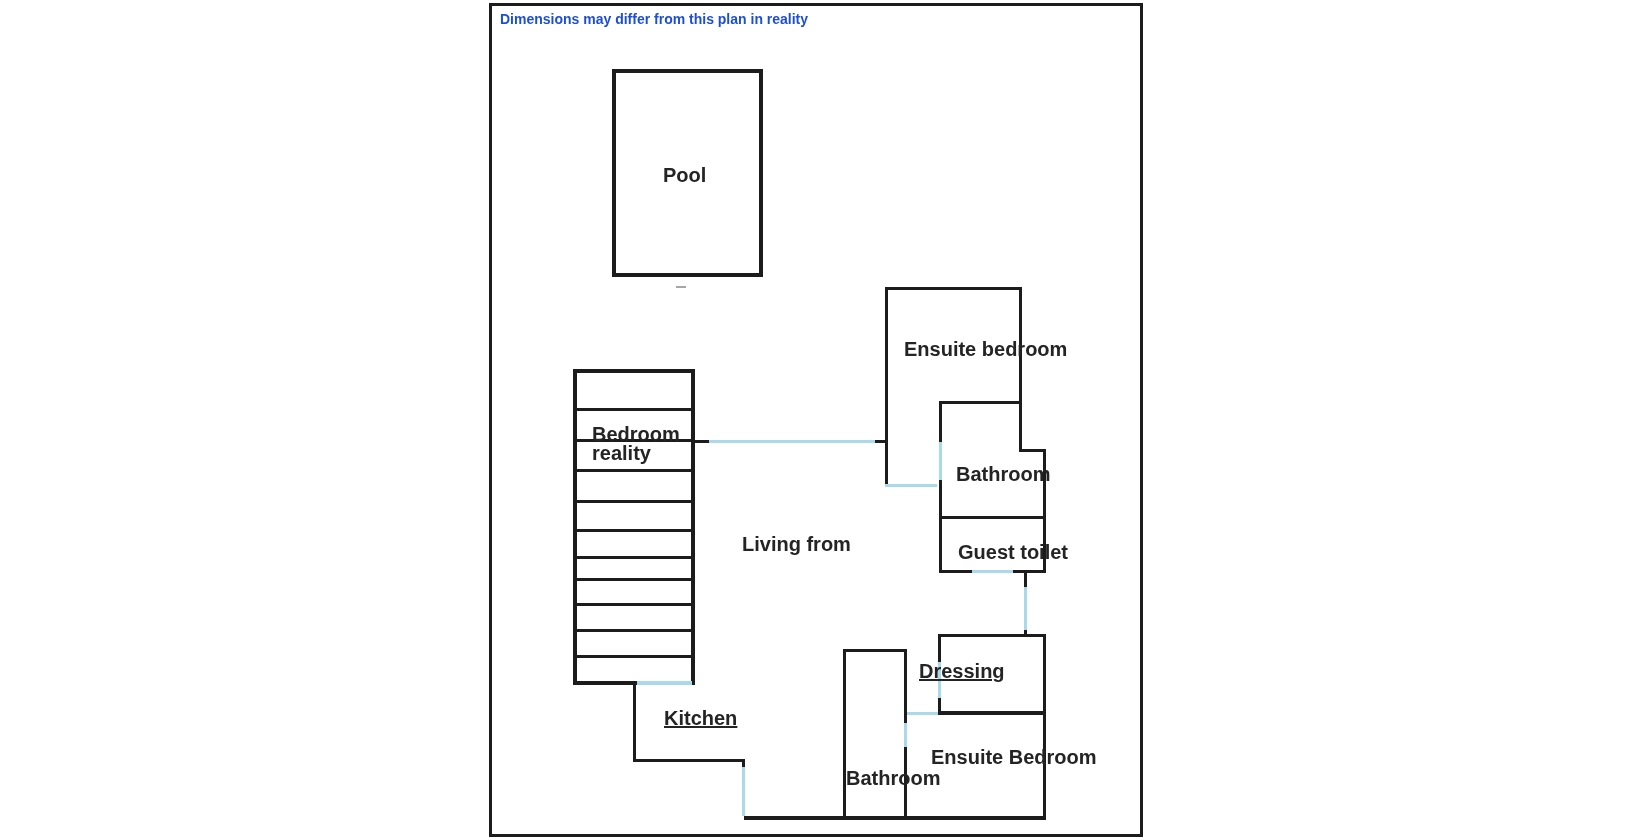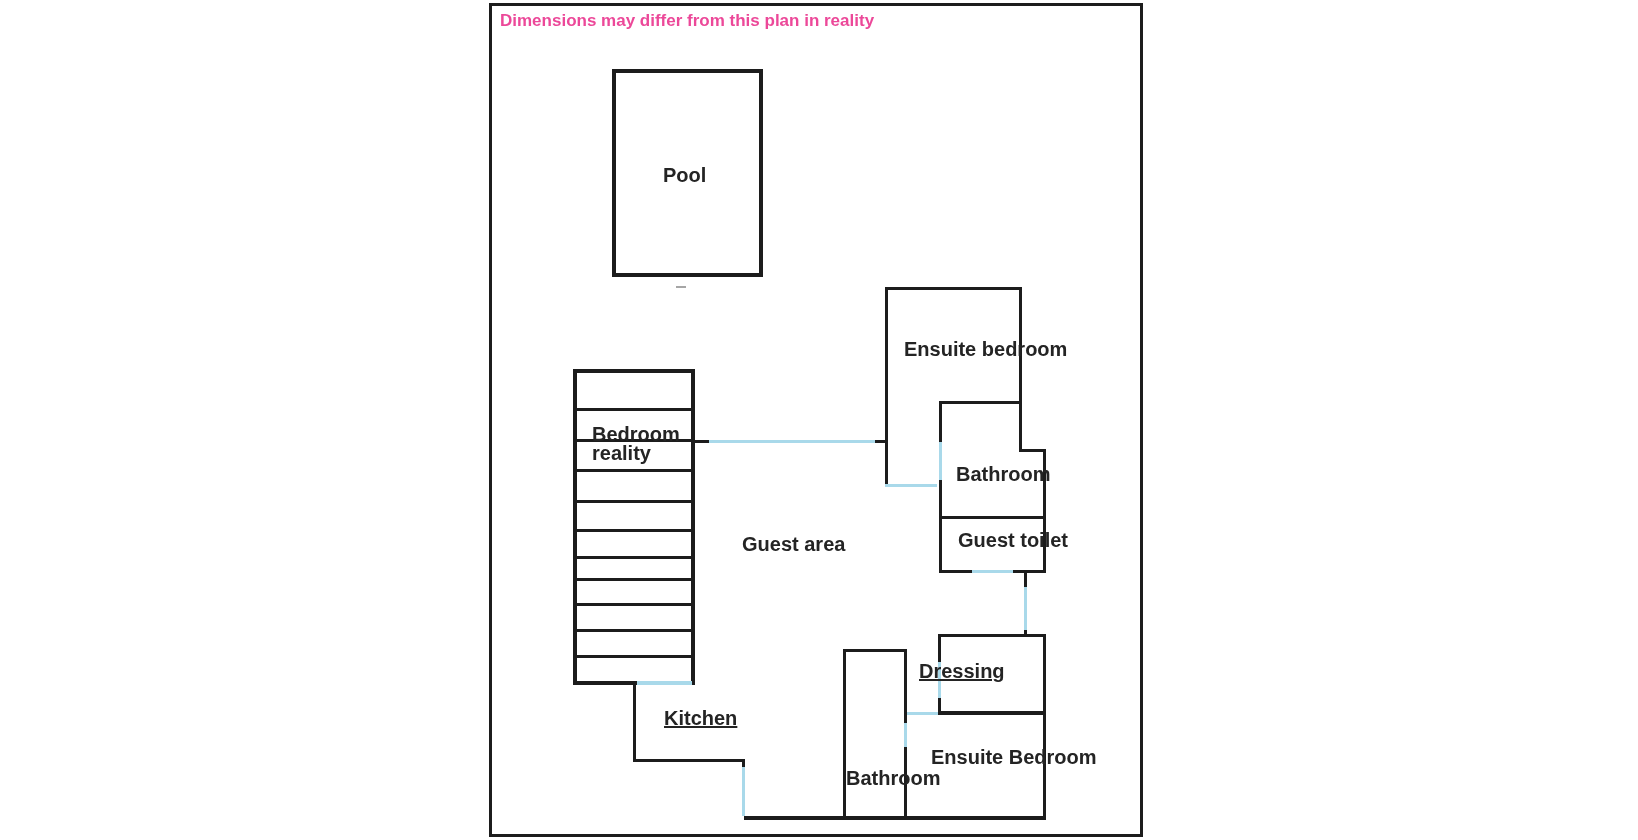--- a/index.html
+++ b/index.html
@@ -14,21 +14,21 @@
   .room-rect{
     position:absolute;border:4px solid var(--wall,#1c1c1c);box-sizing:border-box;background:#ffffff;
   }
   .w{position:absolute;background:var(--wall,#1c1c1c);}
   .d{position:absolute;background:var(--door,#a9d9ea);}
   .label{
     position:absolute;font-size:20px;font-weight:600;color:#242424;
     white-space:nowrap;line-height:17px;
   }
   .title{
-    position:absolute;left:500px;top:11px;font-size:17px;font-weight:600;color:#ec4899;
+    position:absolute;left:500px;top:11px;font-size:14px;font-weight:600;color:#1d4ed8;
     white-space:nowrap;
   }
   .mark{position:absolute;background:#a6a6a6;}
 </style>
 </head>
 <body style="--wall: #1c1c1c; --door: #a9d9ea; --background: #ffffff;">
 
 <div>
 
   <div class="plan-border"></div>
@@ -52,41 +52,41 @@
   <div class="w" style="left:574px;top:655px;width:120px;height:3px;"></div>
   <div class="label" style="left:592px;top:426px;">Bedroom</div>
   <div class="label" style="left:592px;top:445px;">reality</div>
 
   <div class="d" style="left:637px;top:681px;width:55px;height:4px;"></div>
 
   <div class="w" style="left:695px;top:440px;width:14px;height:3px;"></div>
   <div class="d" style="left:709px;top:440px;width:166px;height:3px;"></div>
   <div class="w" style="left:875px;top:440px;width:12px;height:3px;"></div>
 
-  <div class="label" style="left:742px;top:536px;">Guest area</div>
+  <div class="label" style="left:742px;top:536px;">Living from</div>
 
   <div class="w" style="left:885px;top:287px;width:137px;height:3px;"></div>
   <div class="w" style="left:885px;top:287px;width:3px;height:200px;"></div>
   <div class="w" style="left:1019px;top:287px;width:3px;height:165px;"></div>
   <div class="d" style="left:885px;top:484px;width:52px;height:3px;"></div>
   <div class="label" style="left:904px;top:341px;">Ensuite bedroom</div>
 
   <div class="w" style="left:939px;top:401px;width:83px;height:3px;"></div>
   <div class="w" style="left:939px;top:401px;width:3px;height:41px;"></div>
   <div class="d" style="left:939px;top:442px;width:3px;height:38px;"></div>
   <div class="w" style="left:939px;top:480px;width:3px;height:93px;"></div>
   <div class="w" style="left:1019px;top:449px;width:27px;height:3px;"></div>
   <div class="w" style="left:1043px;top:449px;width:3px;height:124px;"></div>
   <div class="w" style="left:939px;top:516px;width:107px;height:3px;"></div>
   <div class="label" style="left:956px;top:466px;">Bathroom</div>
 
   <div class="w" style="left:939px;top:570px;width:33px;height:3px;"></div>
   <div class="d" style="left:972px;top:570px;width:41px;height:3px;"></div>
   <div class="w" style="left:1013px;top:570px;width:33px;height:3px;"></div>
-  <div class="label" style="left:958px;top:532px;">Guest toilet</div>
+  <div class="label" style="left:958px;top:544px;">Guest toilet</div>
 
   <div class="w" style="left:1024px;top:570px;width:3px;height:17px;"></div>
   <div class="d" style="left:1024px;top:587px;width:3px;height:43px;"></div>
   <div class="w" style="left:1024px;top:630px;width:3px;height:7px;"></div>
 
   <div class="w" style="left:938px;top:634px;width:108px;height:3px;"></div>
   <div class="w" style="left:938px;top:634px;width:3px;height:28px;"></div>
   <div class="d" style="left:938px;top:662px;width:3px;height:36px;"></div>
   <div class="w" style="left:938px;top:698px;width:3px;height:17px;"></div>
   <div class="w" style="left:938px;top:711px;width:108px;height:4px;"></div>

